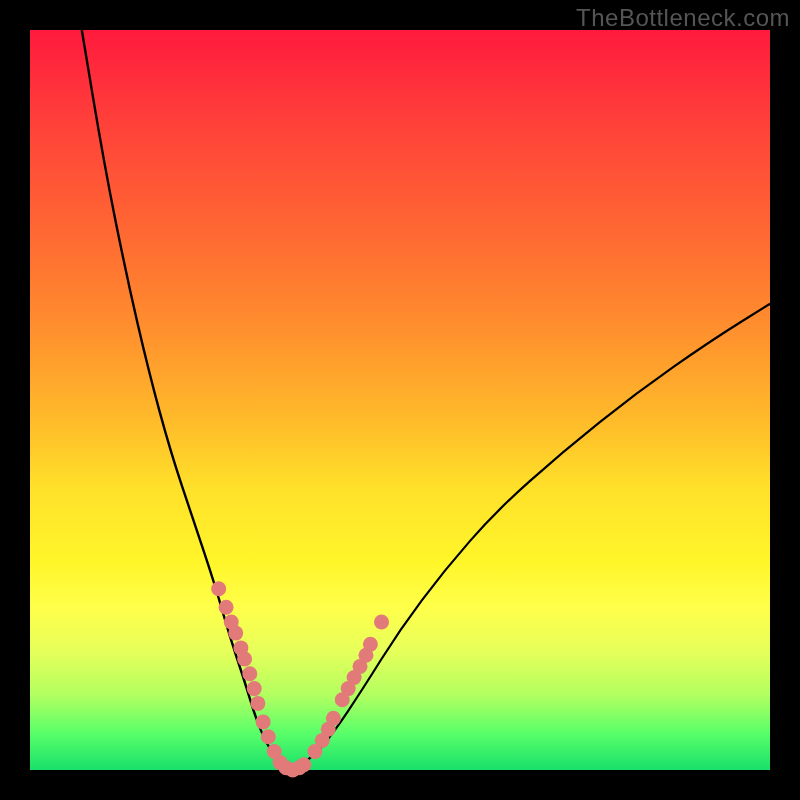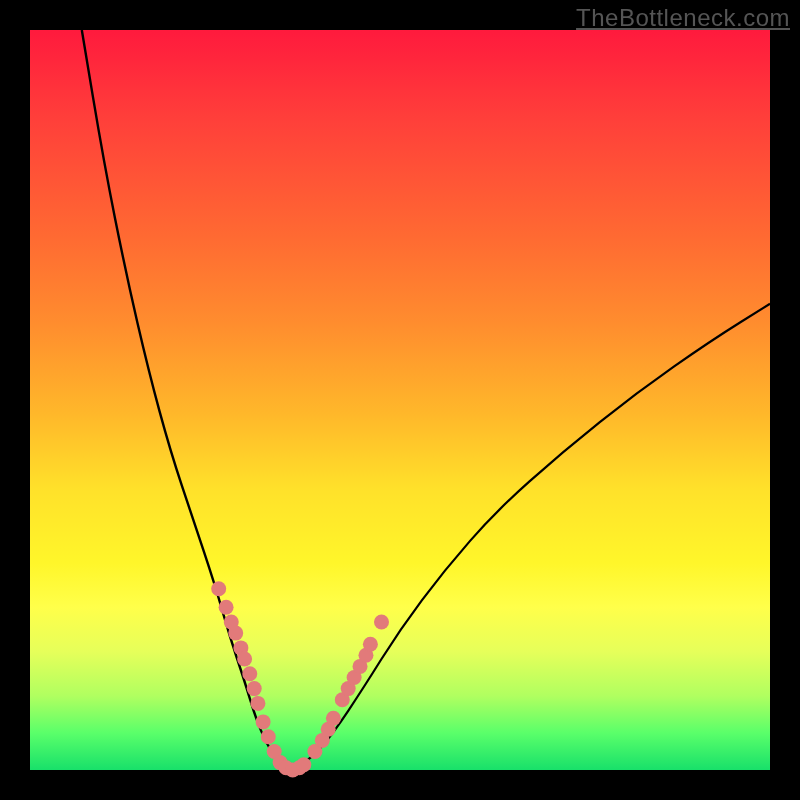--- a/index.html
+++ b/index.html
@@ -19,21 +19,20 @@
   }
   .watermark {
     position: absolute;
     top: 4px;
     right: 10px;
     color: #555;
     font-size: 24px;
     font-weight: 500;
     letter-spacing: 0.5px;
     z-index: 50;
-    text-decoration: underline;
   }
   .plot {
     position: absolute;
     left: 30px;
     top: 30px;
     width: 740px;
     height: 740px;
     
     background: linear-gradient(
       to bottom,

